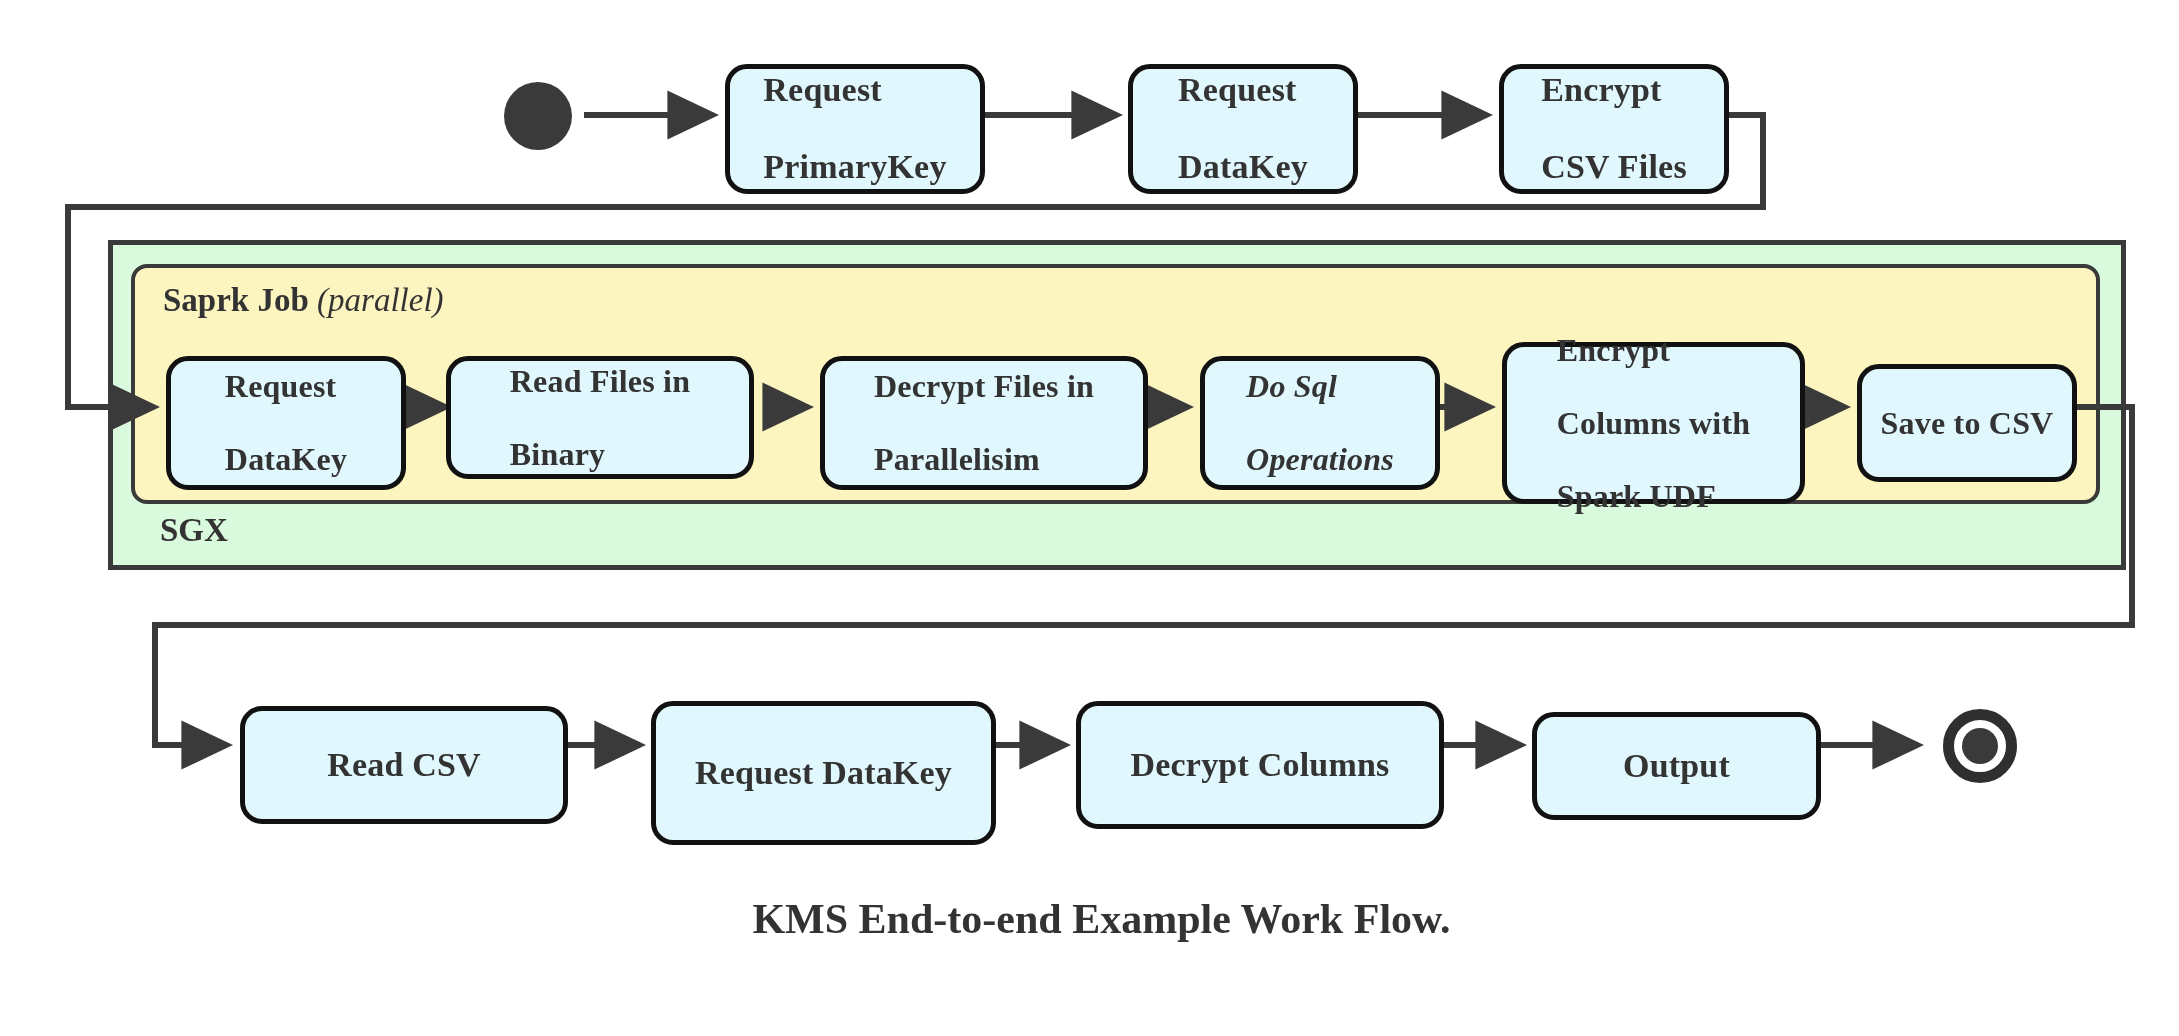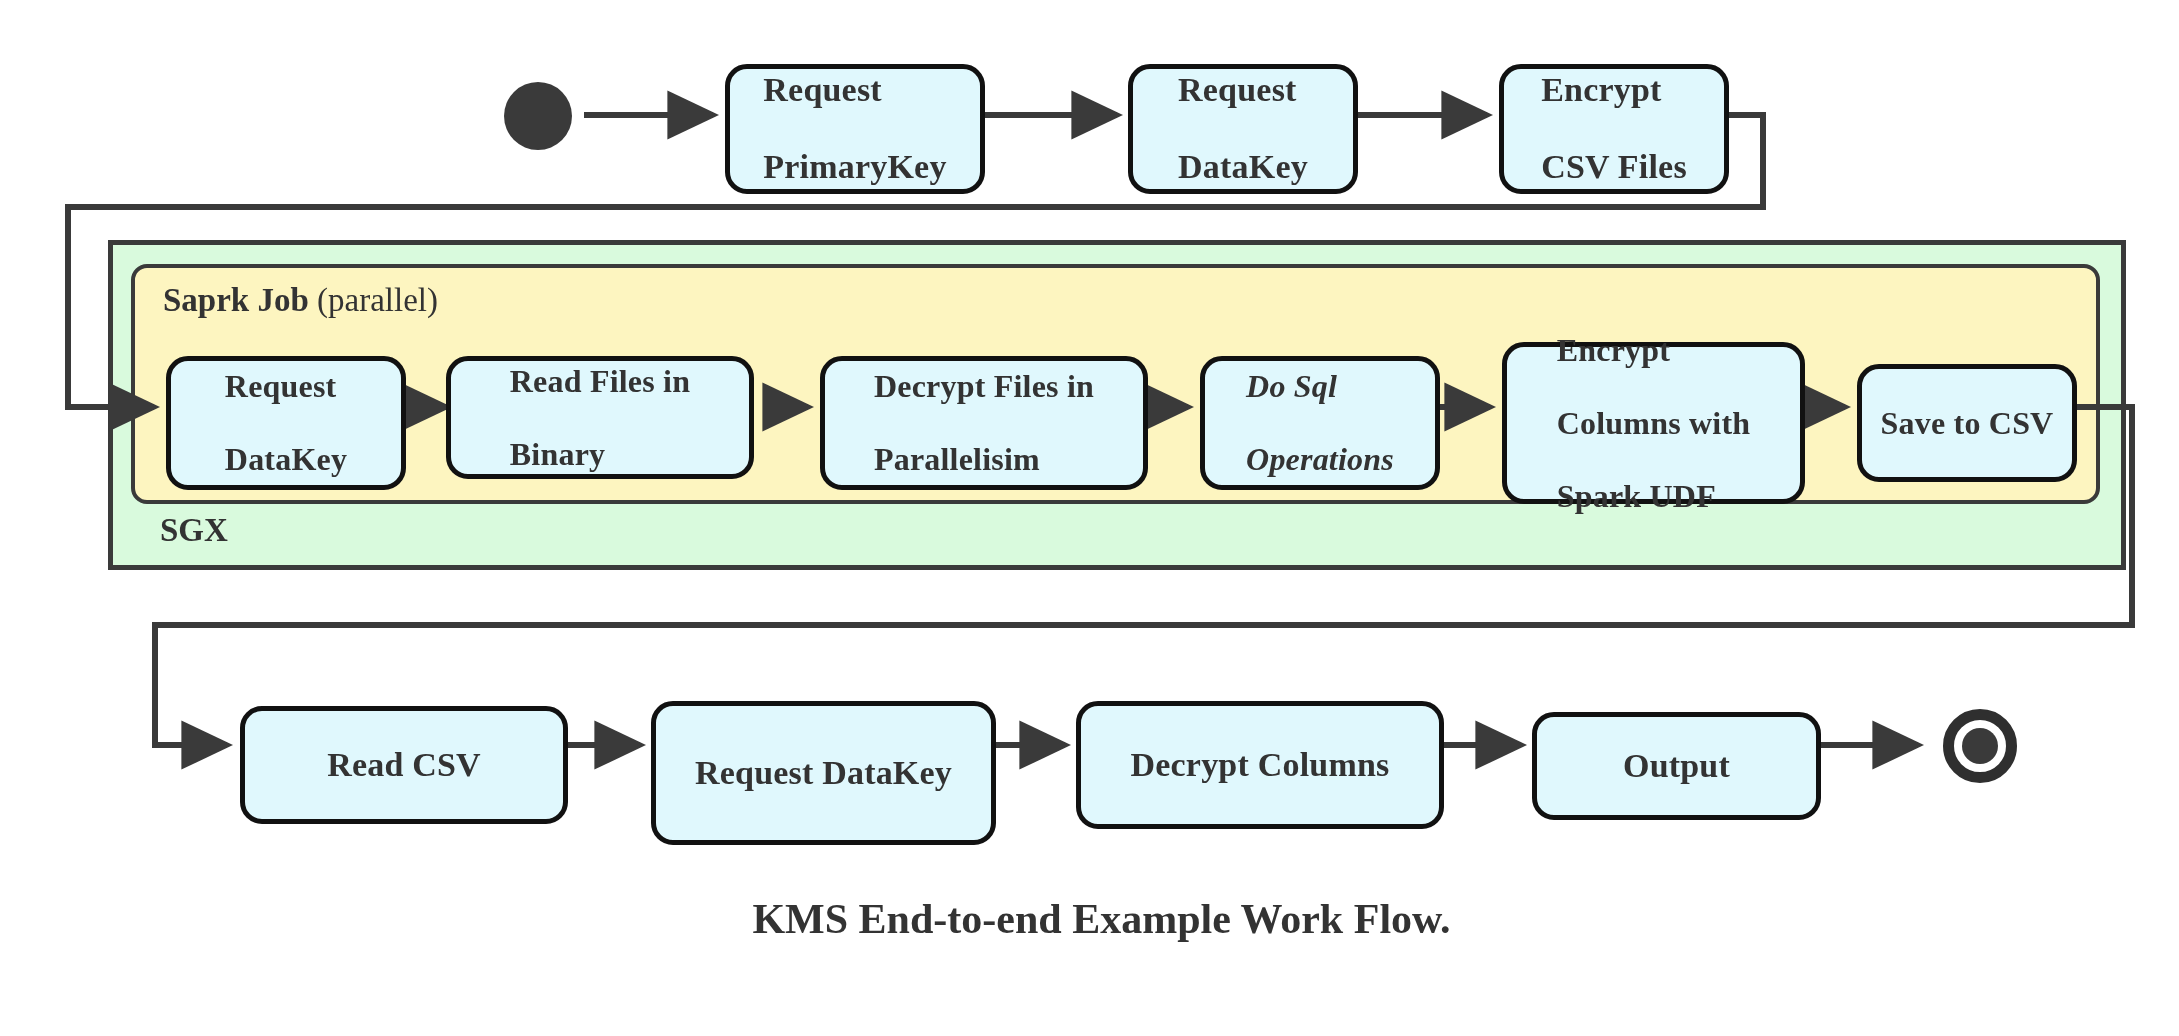--- a/index.html
+++ b/index.html
@@ -12,21 +12,21 @@
         border:5px solid #111111;border-radius:22px;
         display:flex;align-items:center;justify-content:center;
         font-weight:bold;color:#333333;line-height:1.14;letter-spacing:.2px;margin-top:16px;}
   .node span{display:block;padding:0 8px;}
 
   .container{position:absolute;box-sizing:border-box;}
   .sgx{background:#d9fadd;border:5px solid #3a3a3a;}
   .spark{background:#fdf5c0;border:4px solid #3a3a3a;border-radius:16px;}
 
   .grouplabel{position:absolute;font-weight:bold;color:#333333;white-space:nowrap;}
-  .grouplabel .it{font-weight:normal;margin-top:36px;}
+  .grouplabel .it{font-style:italic;font-weight:normal;margin-top:36px;}
 
   .startdot{position:absolute;background:#3a3a3a;border-radius:50%;}
   .endring{position:absolute;box-sizing:border-box;border:11px solid #2f2f2f;border-radius:50%;background:#ffffff;}
   .endcore{position:absolute;background:#3a3a3a;border-radius:50%;}
 
   .caption{position:absolute;font-weight:bold;color:#333333;text-align:center;white-space:nowrap;}
 </style>
 </head>
 <body>
 

